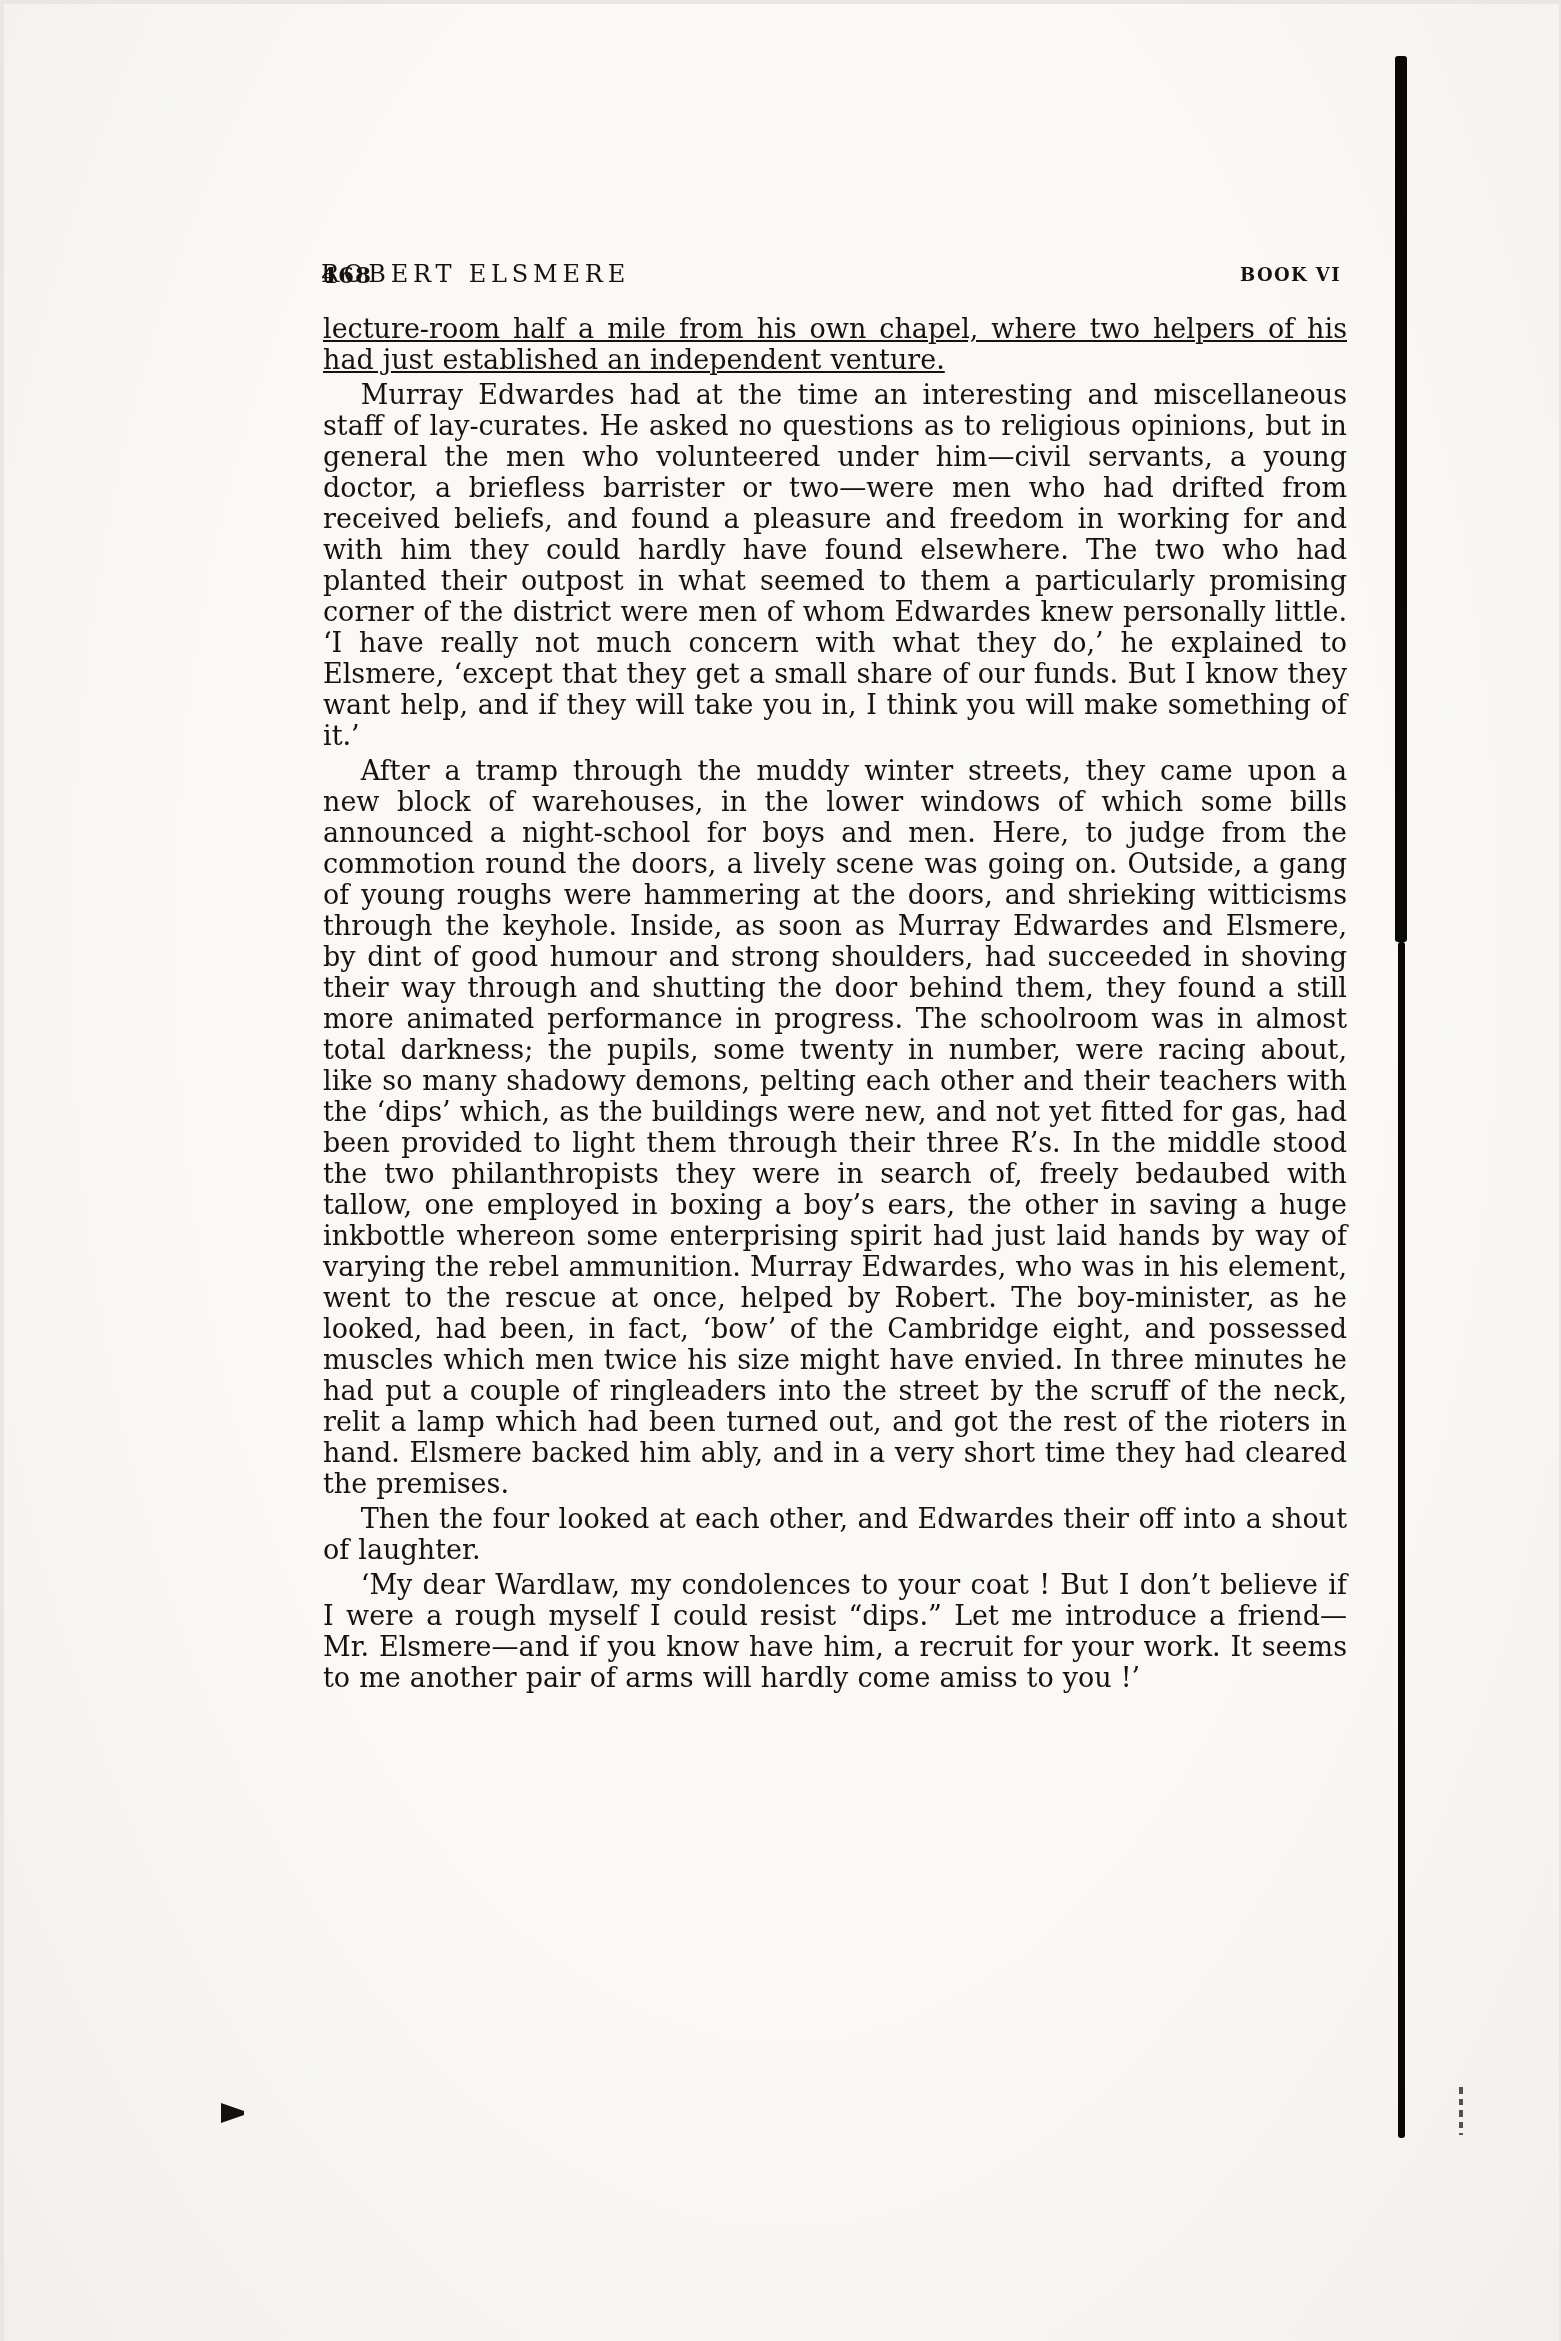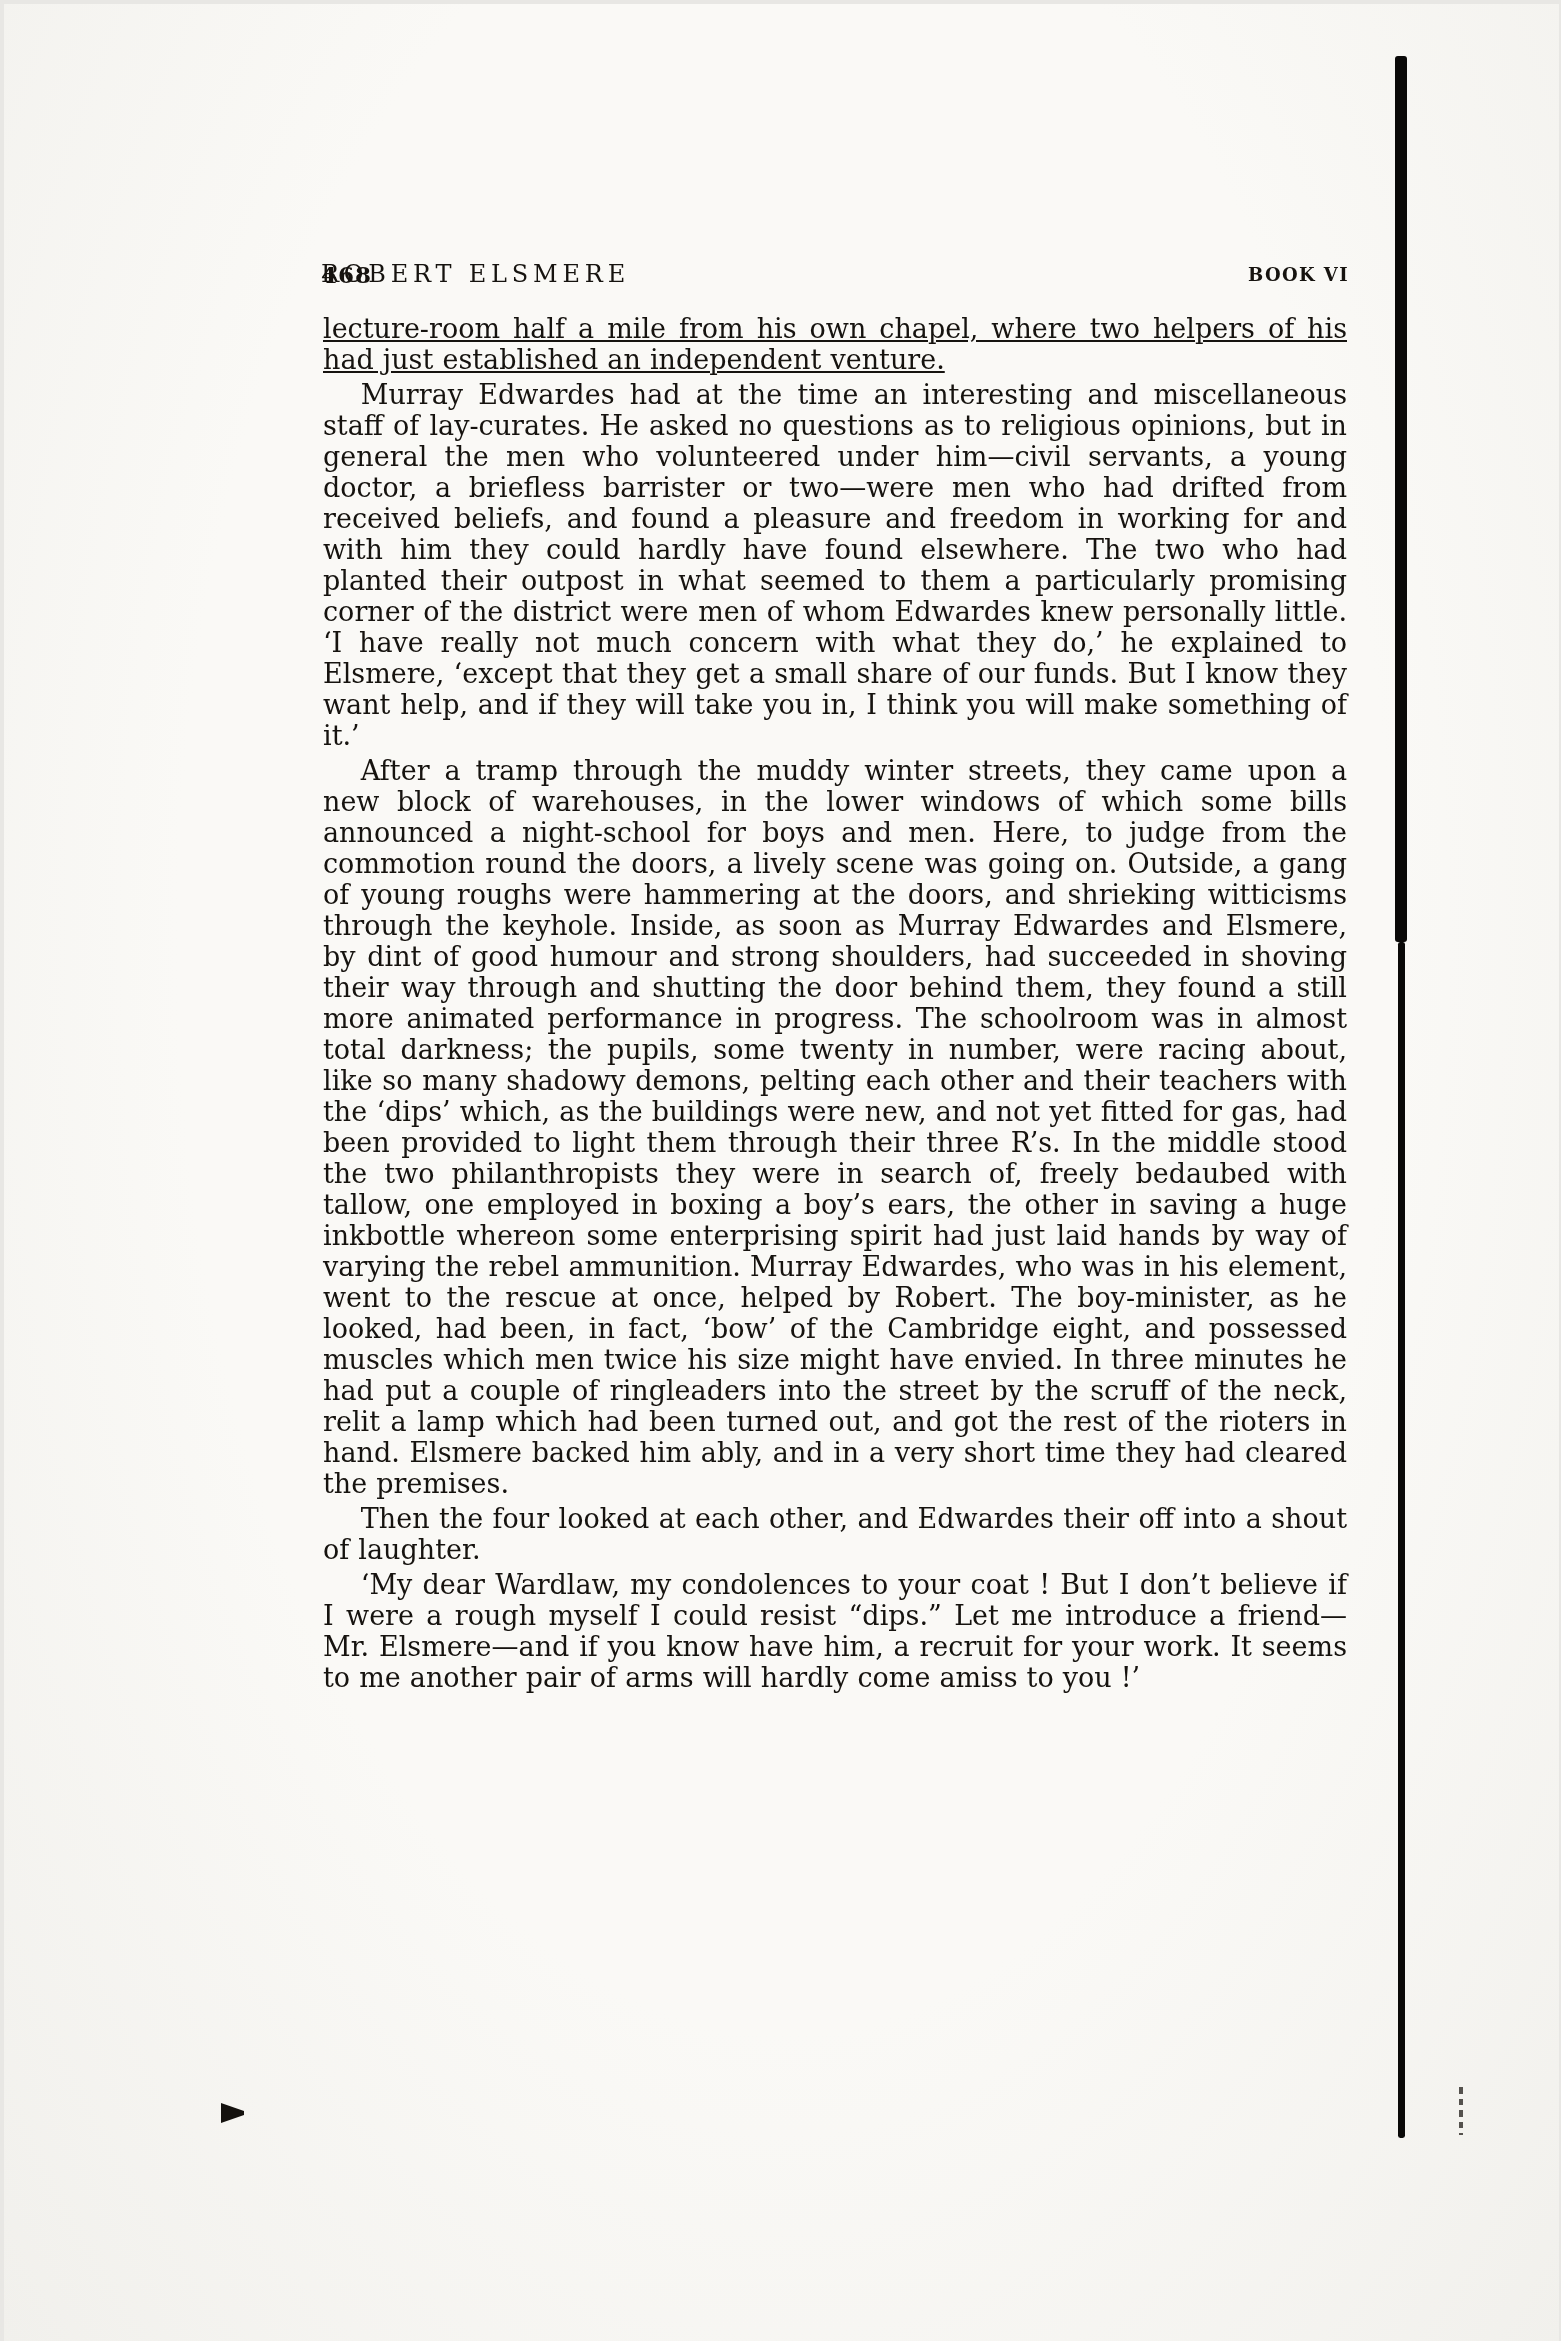--- a/index.html
+++ b/index.html
@@ -39,21 +39,21 @@
     position: absolute;
     left: 0;
     right: 0;
     top: 3.8px;
     text-align: left;
     font-size: 24px;
     letter-spacing: 4.8px;
   }
   .section-label {
     position: absolute;
-    right: 0;
+    right: 8px;
     top: 7.7px;
     font-size: 18px;
     font-weight: 700;
     letter-spacing: 1.4px;
     text-align: right;
   }
 
   
   .text-block {
     position: absolute;

